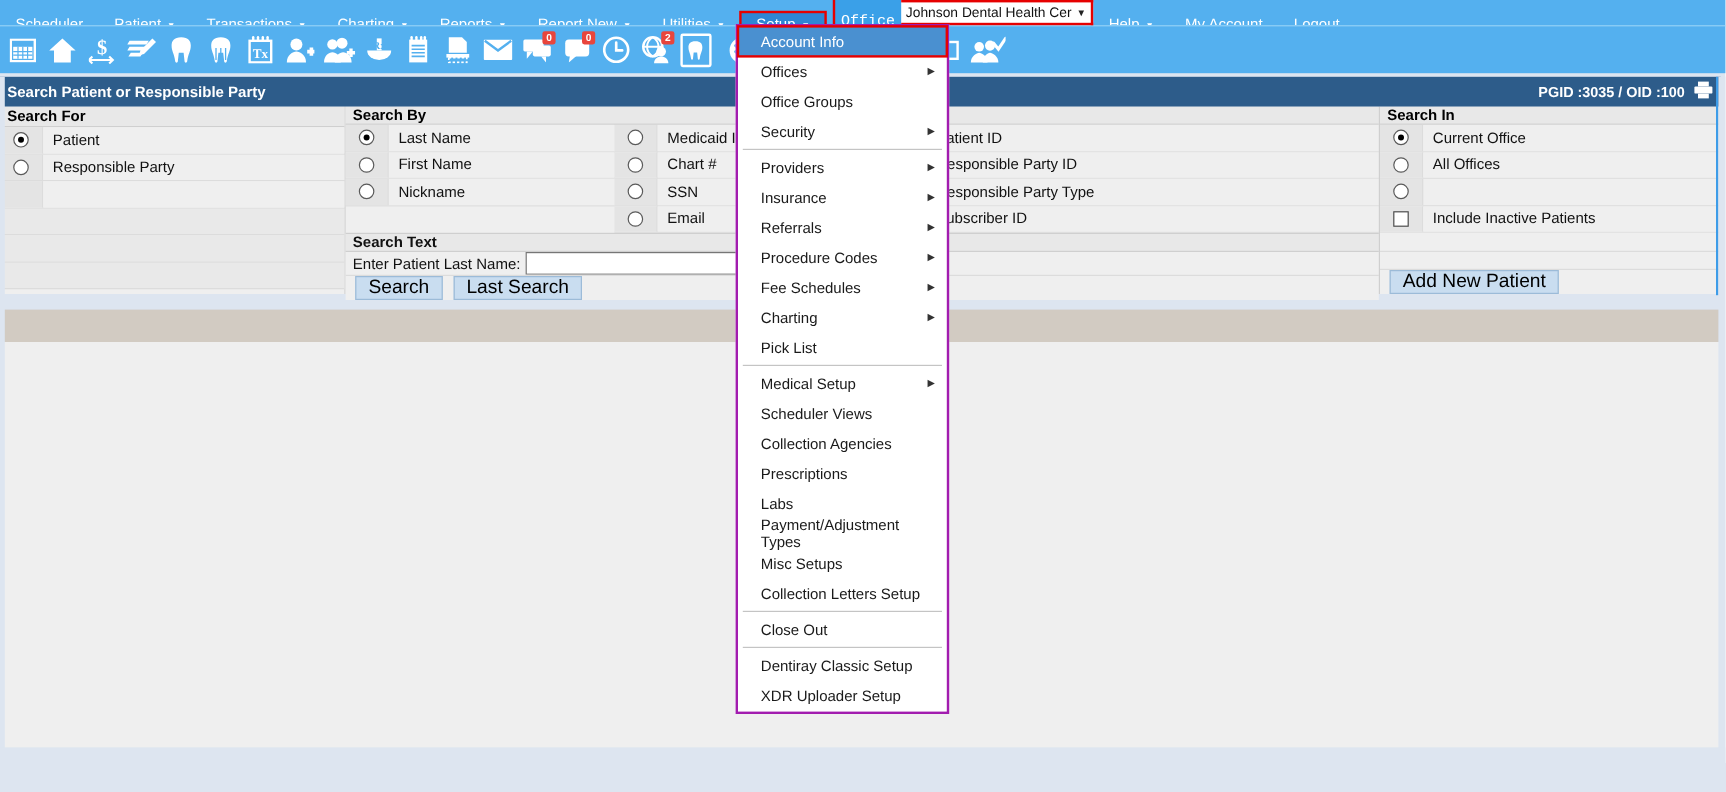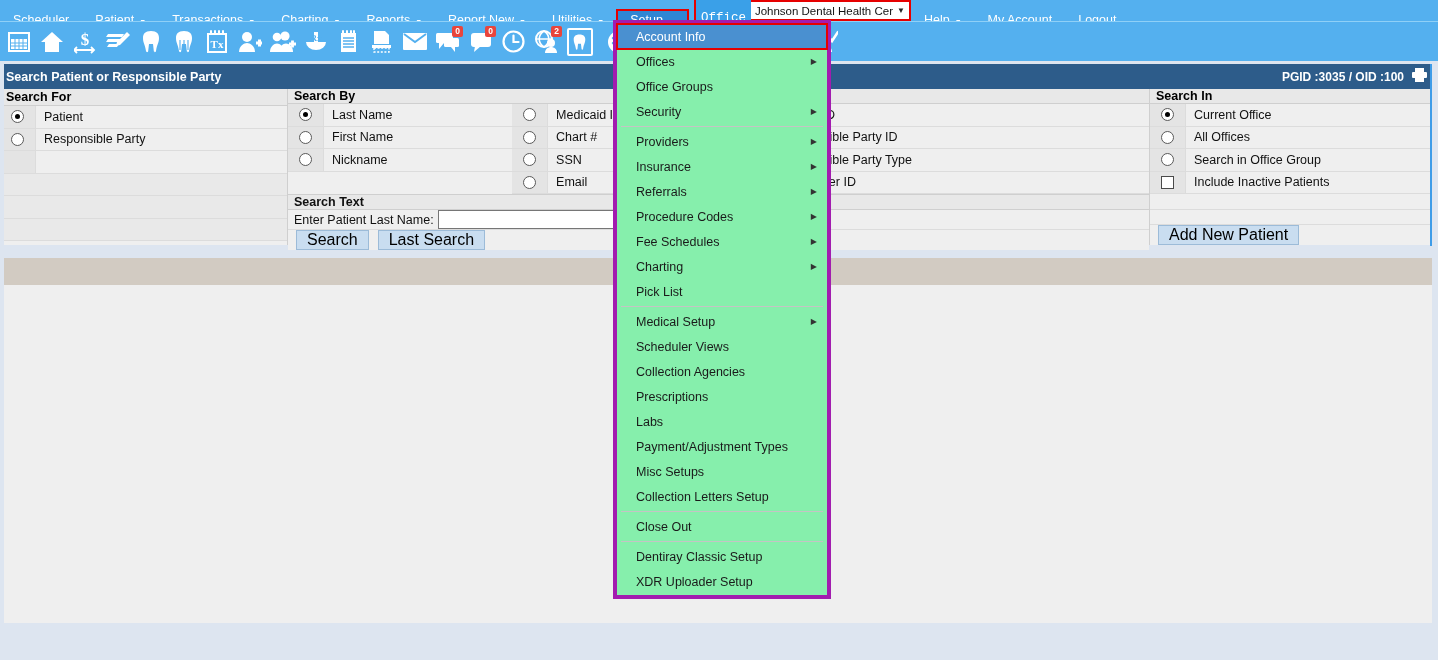--- a/index.html
+++ b/index.html
@@ -328,23 +328,23 @@
   }
   .outer-left { position: absolute; left: 0; top: 64px; width: 4px; height: 596px; background: #dde5f0; }
   .outer-right { position: absolute; left: 1432px; top: 64px; width: 6px; height: 596px; background: #dde5f0; }
   .outer-bottom { position: absolute; left: 0; top: 623px; width: 1438px; height: 37px; background: #dde5f0; }
   .blue-edge-right { position: absolute; left: 1430px; top: 64px; width: 2px; height: 182px; background: #3d9ce8; }
 
   
   .dropdown {
     position: absolute;
     left: 613px; top: 20px;
-    width: 218px;
-    background: #86efac;
-    border: 4px solid #a21caf;
+    width: 178px;
+    background: #ffffff;
+    border: 2px solid #a21caf;
     z-index: 50;
     font-size: 12.5px;
     padding-bottom: 1px;
   }
   .dd-item {
     height: 25px;
     display: flex;
     align-items: center;
     padding-left: 19px;
     padding-right: 10px;
@@ -751,21 +751,20 @@
           <div class="rowline">
             <span class="radio-cell">
               <span class="radio"></span>
             </span>
             <span class="lbl-cell">All Offices</span>
           </div>
           <div class="rowline">
             <span class="radio-cell">
               <span class="radio"></span>
             </span>
-            <span class="lbl-cell">Search in Office Group</span>
           </div>
           <div class="rowline">
             <span class="radio-cell">
               <span class="checkbox"></span>
             </span>
             <span class="lbl-cell">Include Inactive Patients</span>
           </div>
         </div>
       <div class="blankrow"></div>
       <div class="blankrow"></div>

